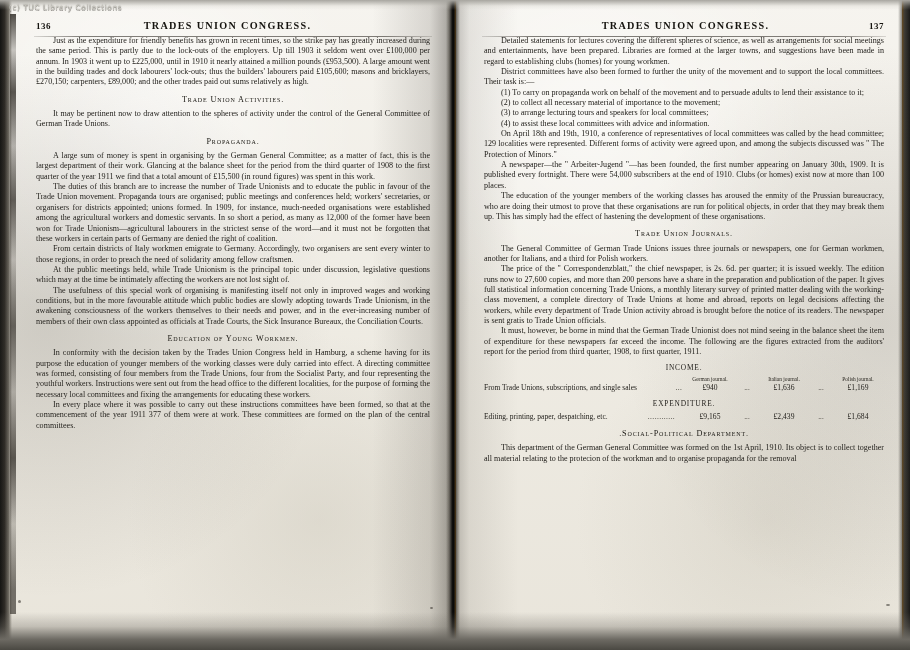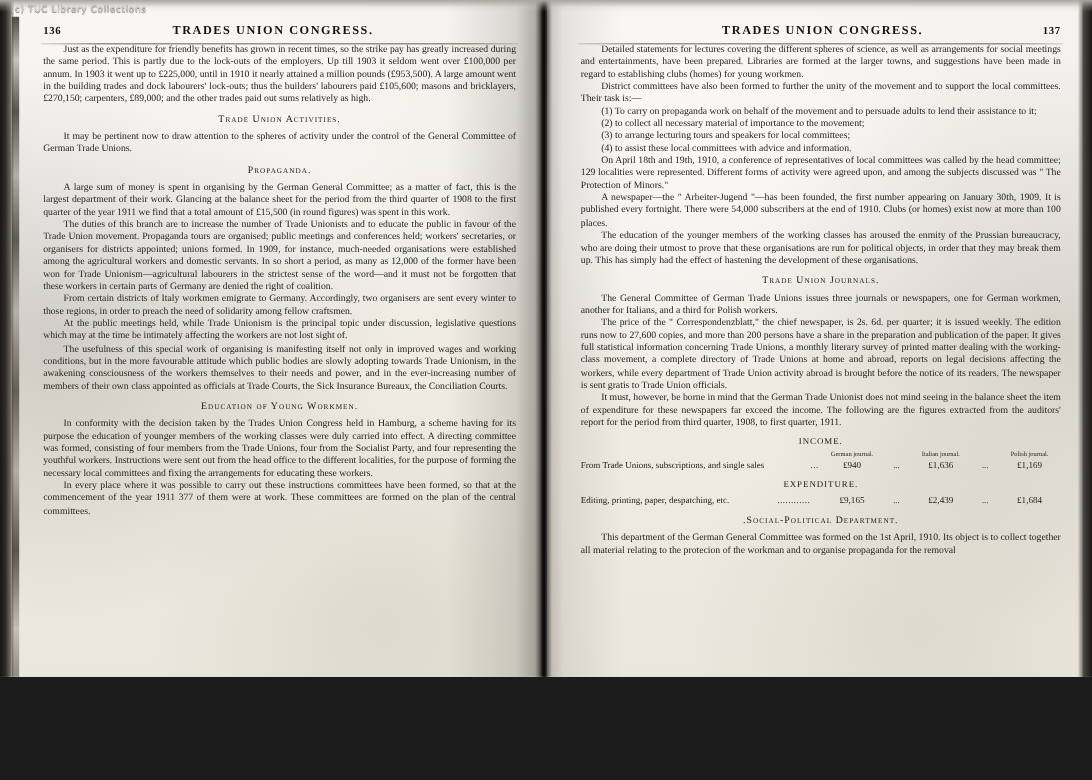--- a/index.html
+++ b/index.html
@@ -3,22 +3,22 @@
 <meta charset="utf-8">
 <style>
   html, body {
     margin: 0; padding: 0;
     width: 910px; height: 650px;
     overflow: hidden;
     background: #1b1b1b;
   }
   #scan {
     position: relative;
-    width: 910px; height: 564px;
-    background: #737373;
+    width: 910px; height: 650px;
+    background: #a16207;
     overflow: hidden;
     font-family: "Liberation Serif", serif;
   }
 
   
   .page {
     position: absolute;
     top: 0;
     height: 650px;
     background: #f2f0ea;

